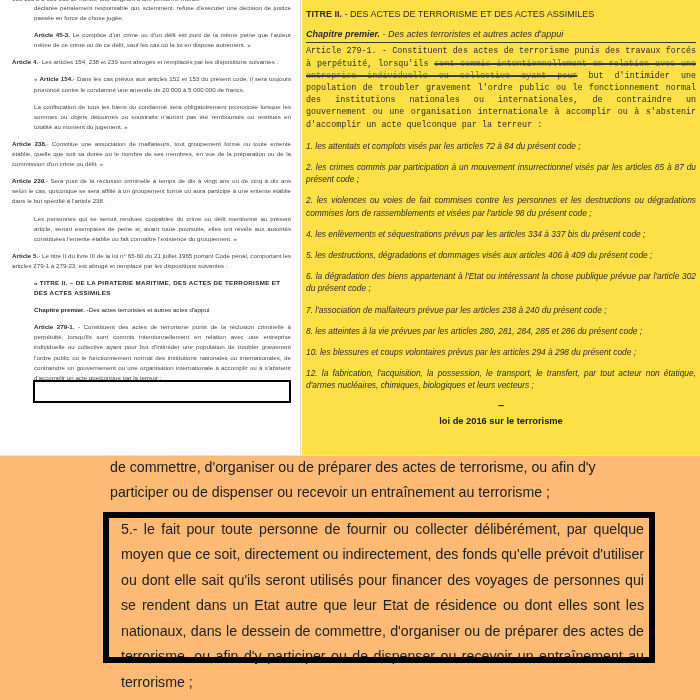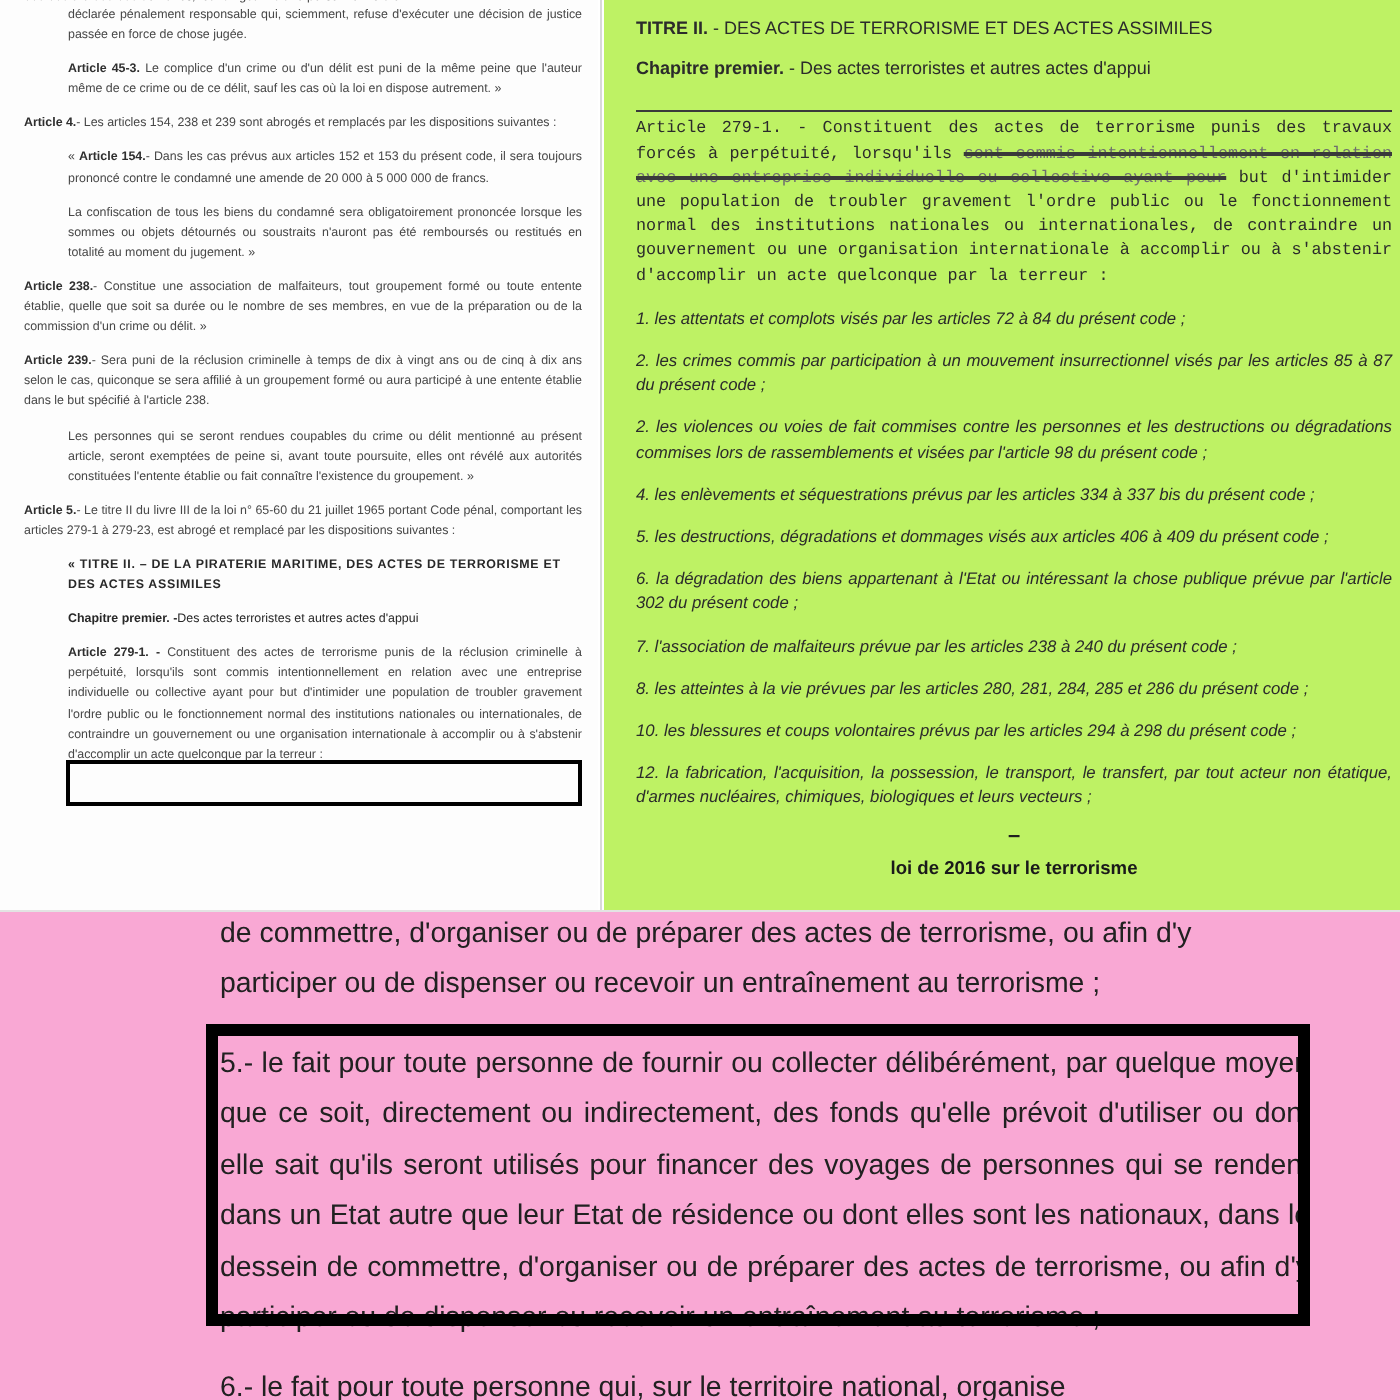--- a/index.html
+++ b/index.html
@@ -92,33 +92,33 @@
     width: 1px; height: 456px;
     background: #d9d9d9;
   }
 
   
   #right-panel {
     position: absolute;
     left: 302px; top: 0;
     width: 398px;
     height: 456px;
-    background: #bef264;
-    overflow: hidden;
-    box-sizing: border-box;
-    padding: 8px 4px 0 16px;
+    background: #fde047;
+    overflow: hidden;
+    box-sizing: border-box;
+    padding: 8px 4px 0 4px;
     font-size: 8.4px;
     line-height: 12.2px;
     color: #2b2b2b;
     text-align: justify;
   }
   #right-panel p { margin: 0 0 9px 0; }
   #right-panel .rtitle { font-weight: bold; font-size: 9px; margin-bottom: 8px; }
   #right-panel .rtitle .reg { font-weight: normal; }
-  #right-panel .rchap { font-weight: bold; font-size: 9px; margin-bottom: 15px; }
+  #right-panel .rchap { font-weight: bold; font-size: 9px; margin-bottom: 2px; font-style: italic; }
   #right-panel .rchap .reg { font-weight: normal; }
   .rule-thick {
     border-top: 1.6px solid #3a3a3a;
     margin: 1px 0 2px 0;
     height: 0;
   }
   #right-panel .struck {
     text-decoration: line-through;
     text-decoration-thickness: 1.6px;
     text-decoration-color: #3a3a3a;
@@ -141,21 +141,21 @@
     color: #1a1a1a;
     margin: 0;
   }
 
   
   #bottom-area {
     position: absolute;
     left: 0; top: 456px;
     width: 700px;
     height: 244px;
-    background: #f9a8d4;
+    background: #fdba74;
     overflow: hidden;
   }
   #bottom-inner {
     position: absolute;
     left: 110px;
     top: 2px;
     width: 545px;
     font-size: 14.2px;
     line-height: 25.5px;
     color: #212121;
@@ -163,21 +163,21 @@
     filter: blur(0.25px);
   }
   #bottom-inner p { margin: 0; }
   #bottom-inner .cut-top {
     height: 22px;
     overflow: hidden;
     position: relative;
   }
   #bottom-inner .cut-top span { display: block; margin-top: -3px; }
   #bottom-inner .boxed-text {
-    margin: 0;
+    margin: 11px;
     padding: 0;
   }
   #bottom-inner .after-box { margin-top: 9px; }
 
   
   #bottom-hilite-box {
     position: absolute;
     left: 103px;
     top: 512px;
     width: 552px;
@@ -268,21 +268,21 @@
 
 <div id="stitch-seam"></div>
 
 <div id="bottom-area">
   <div id="bottom-inner">
 
     <p class="cut-top">
         <span>de commettre, d'organiser ou de préparer des actes de terrorisme, ou afin d'y</span>
       </p>
 
-    <p style="margin-bottom:14px">participer ou de dispenser ou recevoir un entraînement au terrorisme ;</p>
+    <p style="margin-bottom:0">participer ou de dispenser ou recevoir un entraînement au terrorisme ;</p>
 
     <p class="boxed-text">5.- le fait pour toute personne de fournir ou collecter délibérément, par quelque moyen que ce soit, directement ou indirectement, des fonds qu'elle prévoit d'utiliser ou dont elle sait qu'ils seront utilisés pour financer des voyages de personnes qui se rendent dans un Etat autre que leur Etat de résidence ou dont elles sont les nationaux, dans le dessein de commettre, d'organiser ou de préparer des actes de terrorisme, ou afin d'y participer ou de dispenser ou recevoir un entraînement au terrorisme ;</p>
 
     <p class="after-box">6.- le fait pour toute personne qui, sur le territoire national, organise</p>
 
   </div>
 </div>
 
 <div id="bottom-hilite-box"></div>
 

